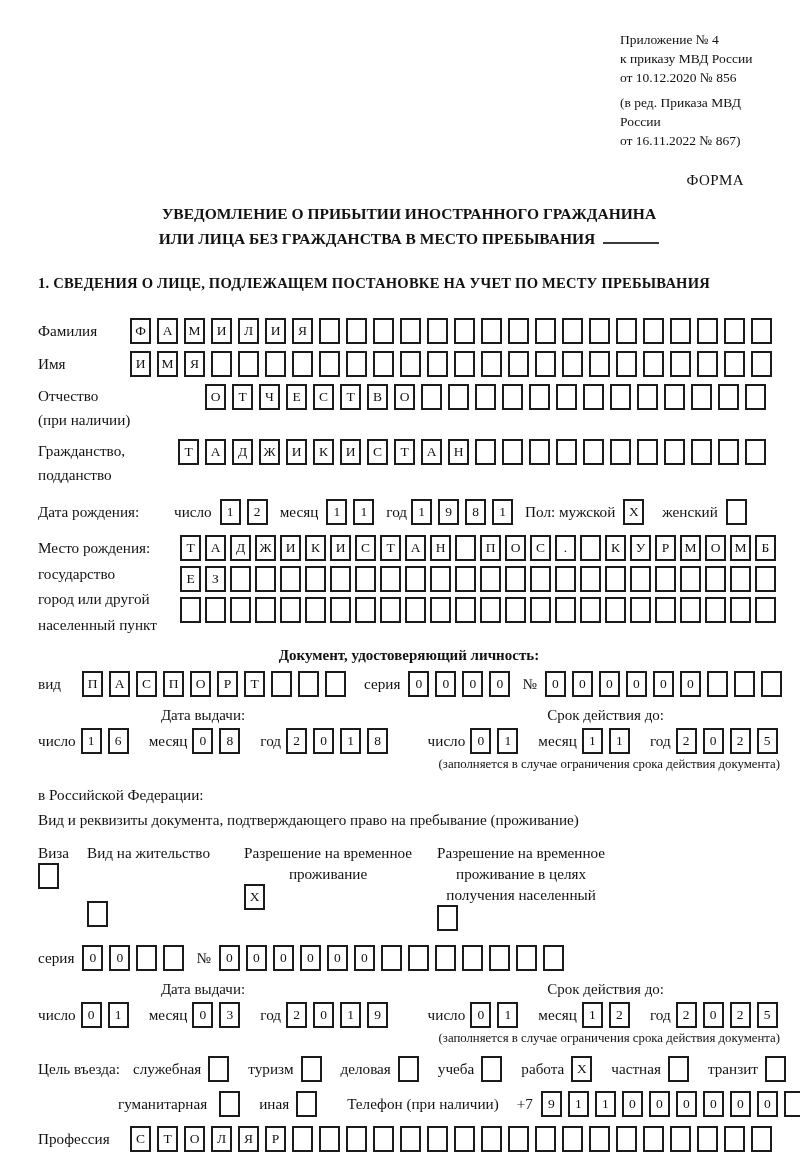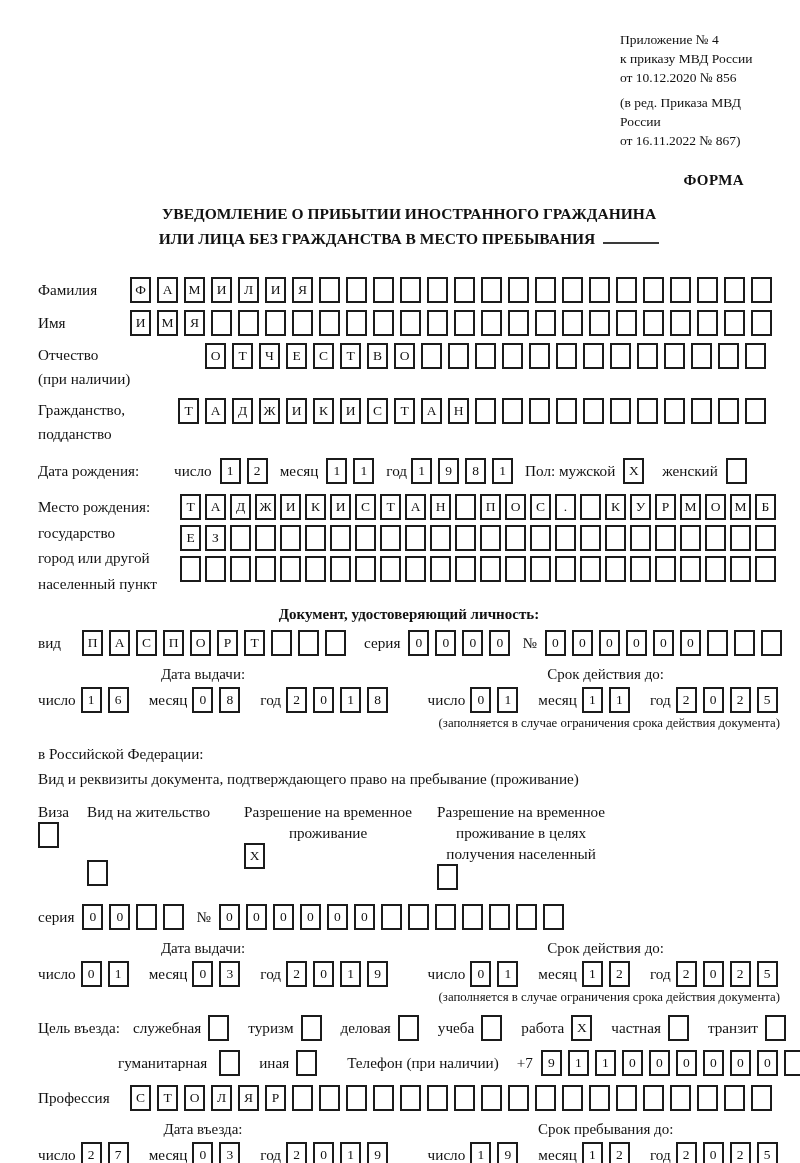--- a/index.html
+++ b/index.html
@@ -3,21 +3,21 @@
 <meta charset="utf-8">
 <style>
   html,body{margin:0;padding:0;background:#fff;}
   .page{
     width:800px;height:1163px;box-sizing:border-box;
     padding:30px 20px 0 38px;position:relative;overflow:hidden;
     font-family:"Liberation Serif",serif;color:#111;background:#fff;
   }
   .hdr{margin-left:582px;font-size:13.5px;line-height:19px;}
   .hdr .grp2{margin-top:6px;}
-  .forma{font-weight:bold;text-align:right;margin:22px 36px 0 0;font-size:15px;letter-spacing:.4px;}
+  .forma{font-weight:normal;text-align:right;margin:22px 36px 0 0;font-size:15px;letter-spacing:.4px;}
   .title{text-align:center;font-weight:bold;font-size:15.5px;line-height:25px;margin-top:12px;}
   .underline{display:inline-block;width:56px;border-bottom:2px solid #3a3a3a;margin-left:8px;}
   .sect{font-weight:bold;font-size:14.6px;margin-top:24px;letter-spacing:.2px;}
   .frow{display:flex;align-items:center;margin-top:7px;}
   .frow.top{align-items:flex-start;}
   .cells{display:flex;flex:none;}
   .cell{width:17px;height:22px;border:2px solid #1b1b1b;margin-right:6px;flex:none;
         display:flex;align-items:center;justify-content:center;font-size:13.5px;}
   .cells-sm .cell{margin-right:4px;}
   .lbl{font-size:15.2px;flex:none;}
@@ -54,20 +54,21 @@
       <div>от 16.11.2022 № 867)</div>
     </div>
   </div>
   <div class="forma">ФОРМА</div>
 
   <div class="title">
     <div>УВЕДОМЛЕНИЕ О ПРИБЫТИИ ИНОСТРАННОГО ГРАЖДАНИНА</div>
     <div><span>ИЛИ ЛИЦА БЕЗ ГРАЖДАНСТВА В МЕСТО ПРЕБЫВАНИЯ</span><span class="underline"></span></div>
   </div>
 
+  <div class="sect">1. СВЕДЕНИЯ О ЛИЦЕ, ПОДЛЕЖАЩЕМ ПОСТАНОВКЕ НА УЧЕТ ПО МЕСТУ ПРЕБЫВАНИЯ</div>
 
   <div class="frow" style="margin-top:26px;">
     <span class="lbl w92">Фамилия</span>
     <span class="cells">
         <span class="cell">Ф</span>
         <span class="cell">А</span>
         <span class="cell">М</span>
         <span class="cell">И</span>
         <span class="cell">Л</span>
         <span class="cell">И</span>

